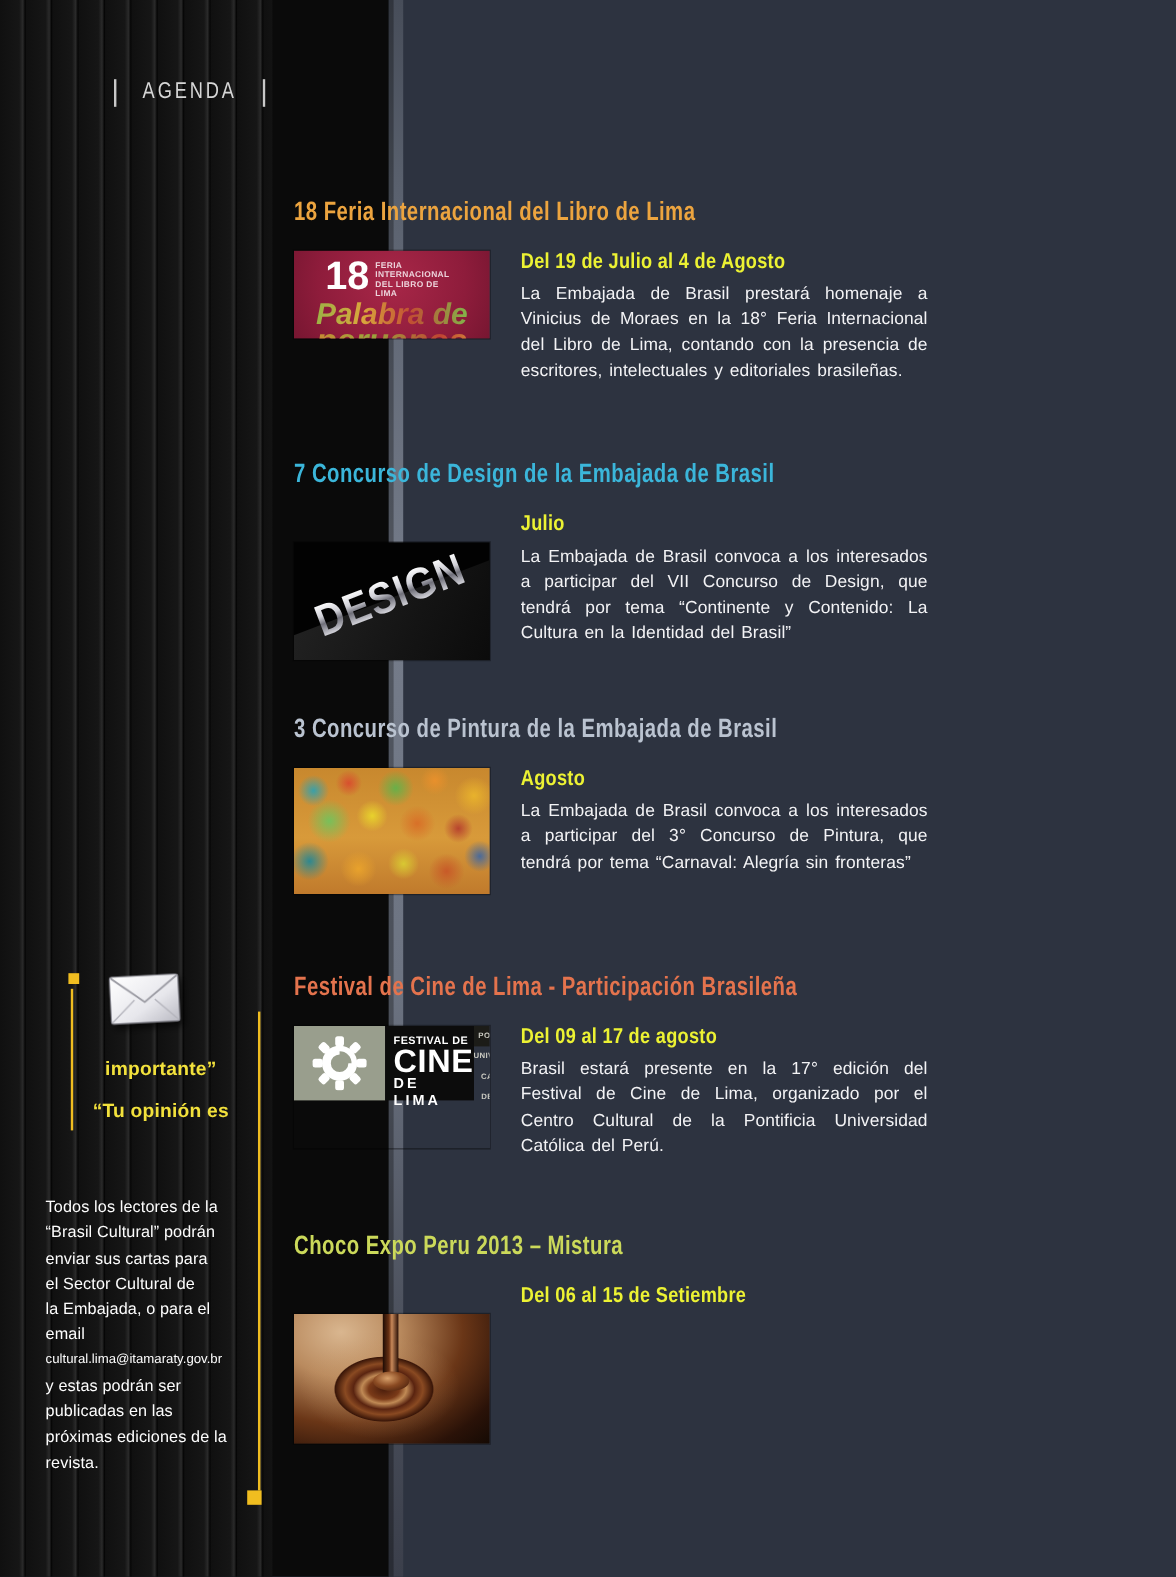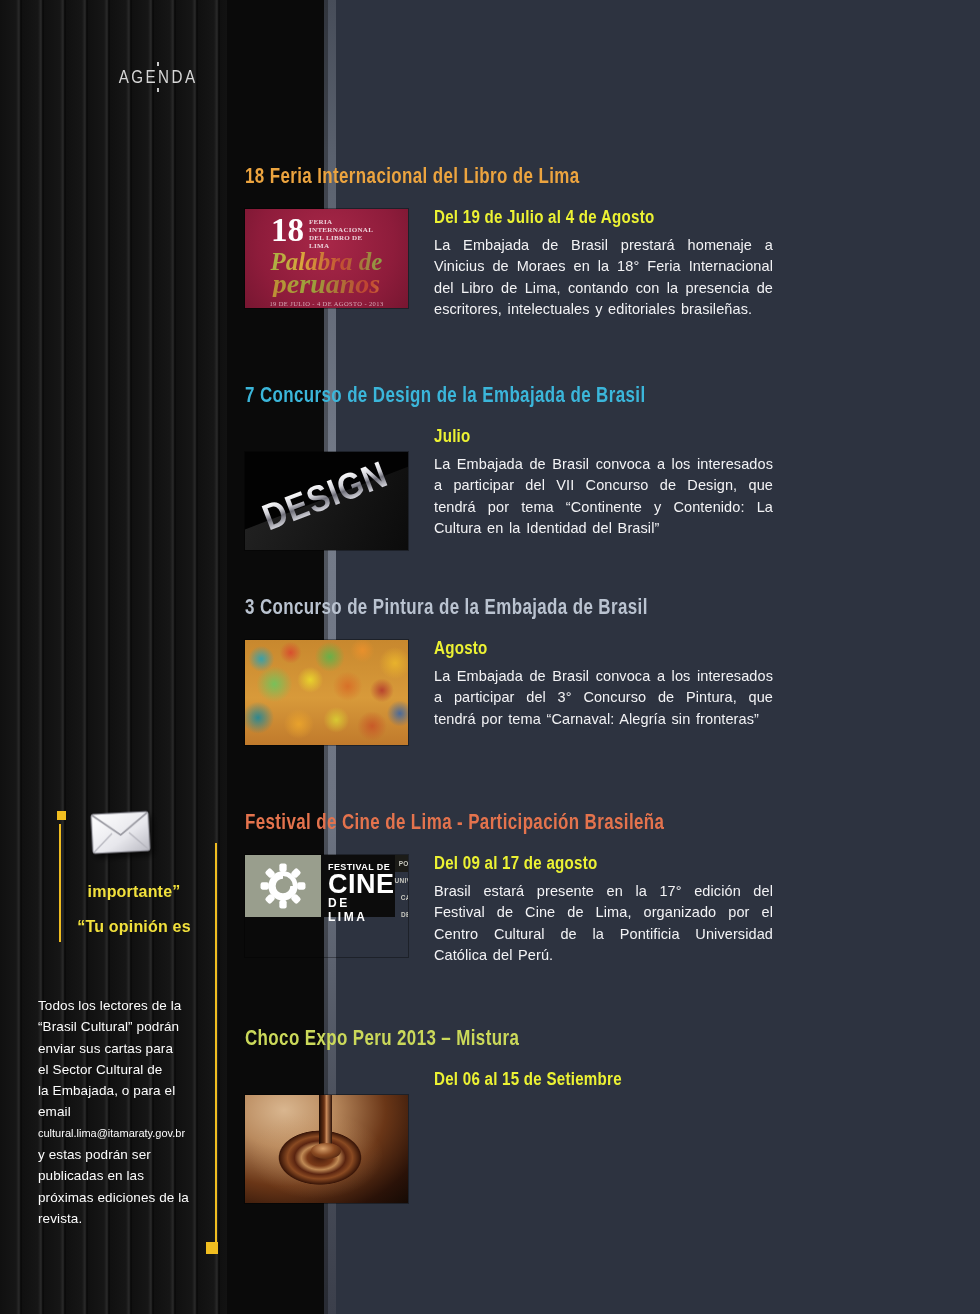--- a/index.html
+++ b/index.html
@@ -11,37 +11,37 @@
   
   .left-panel{position:absolute;left:0;top:0;width:324px;height:1314px;background:#0a0a0a;z-index:1;}
   .pinstripes{position:absolute;left:0;top:0;width:227px;height:100%;
     background:repeating-linear-gradient(90deg,#101010 0px,#161616 16px,#2a2a2a 19px,#050505 21px,#101010 22px);}
   .divider-strip{position:absolute;left:324px;top:0;width:12px;height:1314px;z-index:1;
     background:linear-gradient(180deg,#474d59 0%,#5a616e 12%,#757c8a 38%,#6d7482 62%,#4a4f5b 85%,#3b3f4b 100%);}
   .divider-strip:after{content:"";position:absolute;left:0;top:0;width:4px;height:100%;background:rgba(0,0,0,.30);}
 
   
   .agenda{position:absolute;left:95px;top:62px;width:126px;height:30px;z-index:3;
-    display:flex;align-items:center;justify-content:space-between;flex-direction:column;}
+    display:flex;align-items:center;justify-content:space-between;}
   .agenda .bar{width:2px;height:23px;background:#c9c9c9;}
   .agenda .word{color:#d6d6d6;font-size:19px;letter-spacing:3px;white-space:nowrap;
     transform:scaleX(.8);transform-origin:50% 50%;}
 
   
   .event{position:absolute;left:245px;width:530px;z-index:2;}
   .event h2{margin:0;font-size:22px;font-weight:bold;line-height:24px;white-space:nowrap;
     transform:scaleX(.77);transform-origin:0 100%;letter-spacing:.5px;}
   .thumb{position:absolute;left:0;top:45px;width:163px;overflow:hidden;box-shadow:0 0 0 1px rgba(0,0,0,.35);}
   .info{position:absolute;left:189px;top:43px;width:339px;}
   .date{color:#ecf233;font-size:18px;font-weight:bold;white-space:nowrap;
     transform:scaleX(.84);transform-origin:0 0;letter-spacing:.3px;}
   .desc{margin:7px 0 0;color:#f3f3f5;font-size:14.5px;line-height:21.4px;text-align:justify;
     word-spacing:1.5px;letter-spacing:.1px;}
   .e1{top:164px;} .e2{top:383px;} .e3{top:595px;} .e4{top:810px;} .e5{top:1026px;}
-  .e1 .thumb{height:99px;font-family:Liberation Serif, serif;} .e2 .thumb{height:98px;} .e3 .thumb{height:105px;}
+  .e1 .thumb{height:73px;} .e2 .thumb{height:98px;} .e3 .thumb{height:105px;}
   .e4 .thumb{height:102px;} .e5 .thumb{height:108px;}
 
   
   .t-feria{background:radial-gradient(circle at 50% 35%,#a82748 0%,#8e1c3b 65%,#771631 100%);padding-top:6px;box-sizing:border-box;}
   .feria-head{display:flex;margin-left:26px;}
   .feria-18{font-size:33px;line-height:30px;font-weight:bold;color:#fff;}
   .feria-small{font-size:7px;line-height:8px;font-weight:bold;color:#ecd2da;margin:3px 0 0 5px;width:64px;letter-spacing:.3px;}
   .feria-word1{margin-top:0px;text-align:center;font-size:25px;line-height:24px;font-weight:bold;font-style:italic;
     background:linear-gradient(90deg,#7fb84a,#d9a63c 35%,#c14f33 60%,#7fb84a 90%);
     -webkit-background-clip:text;background-clip:text;color:transparent;}

